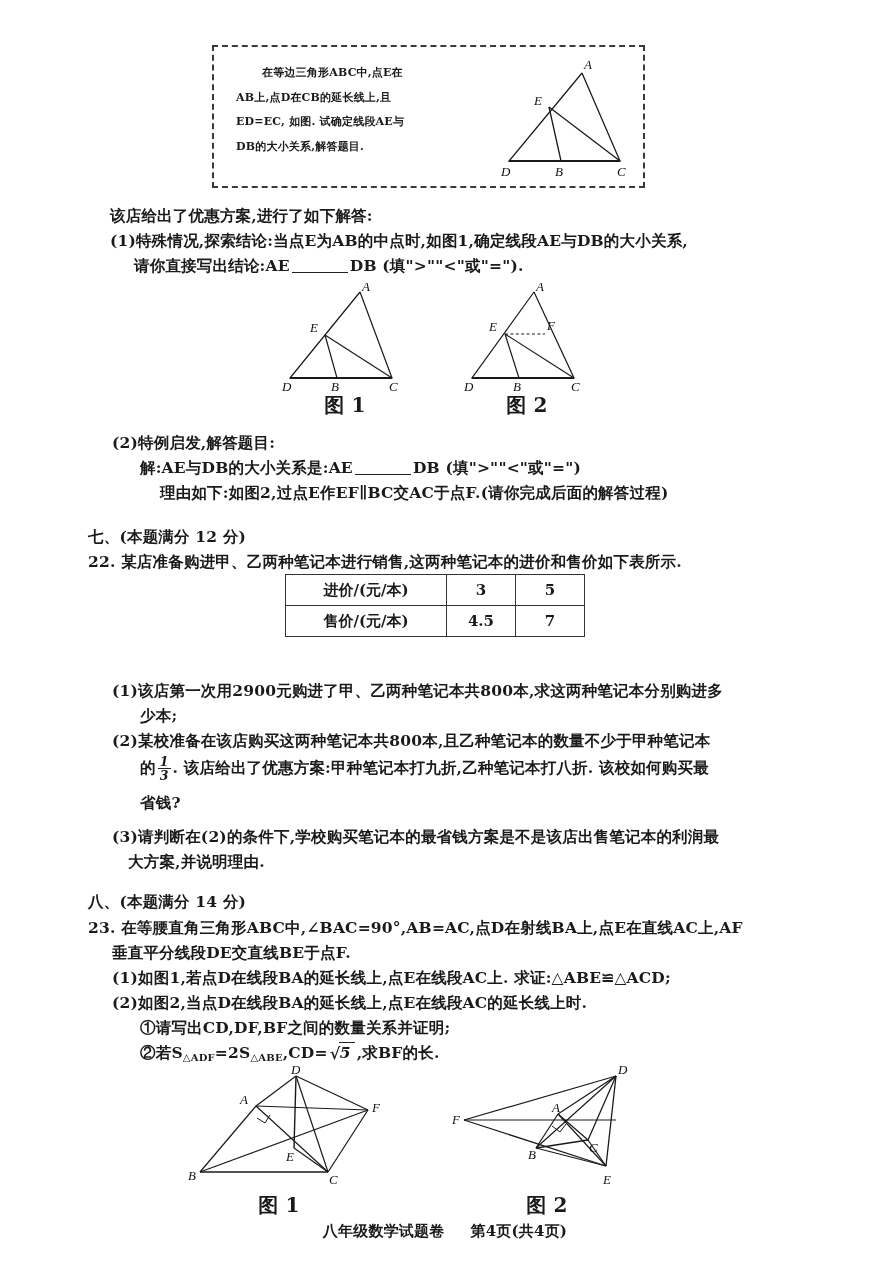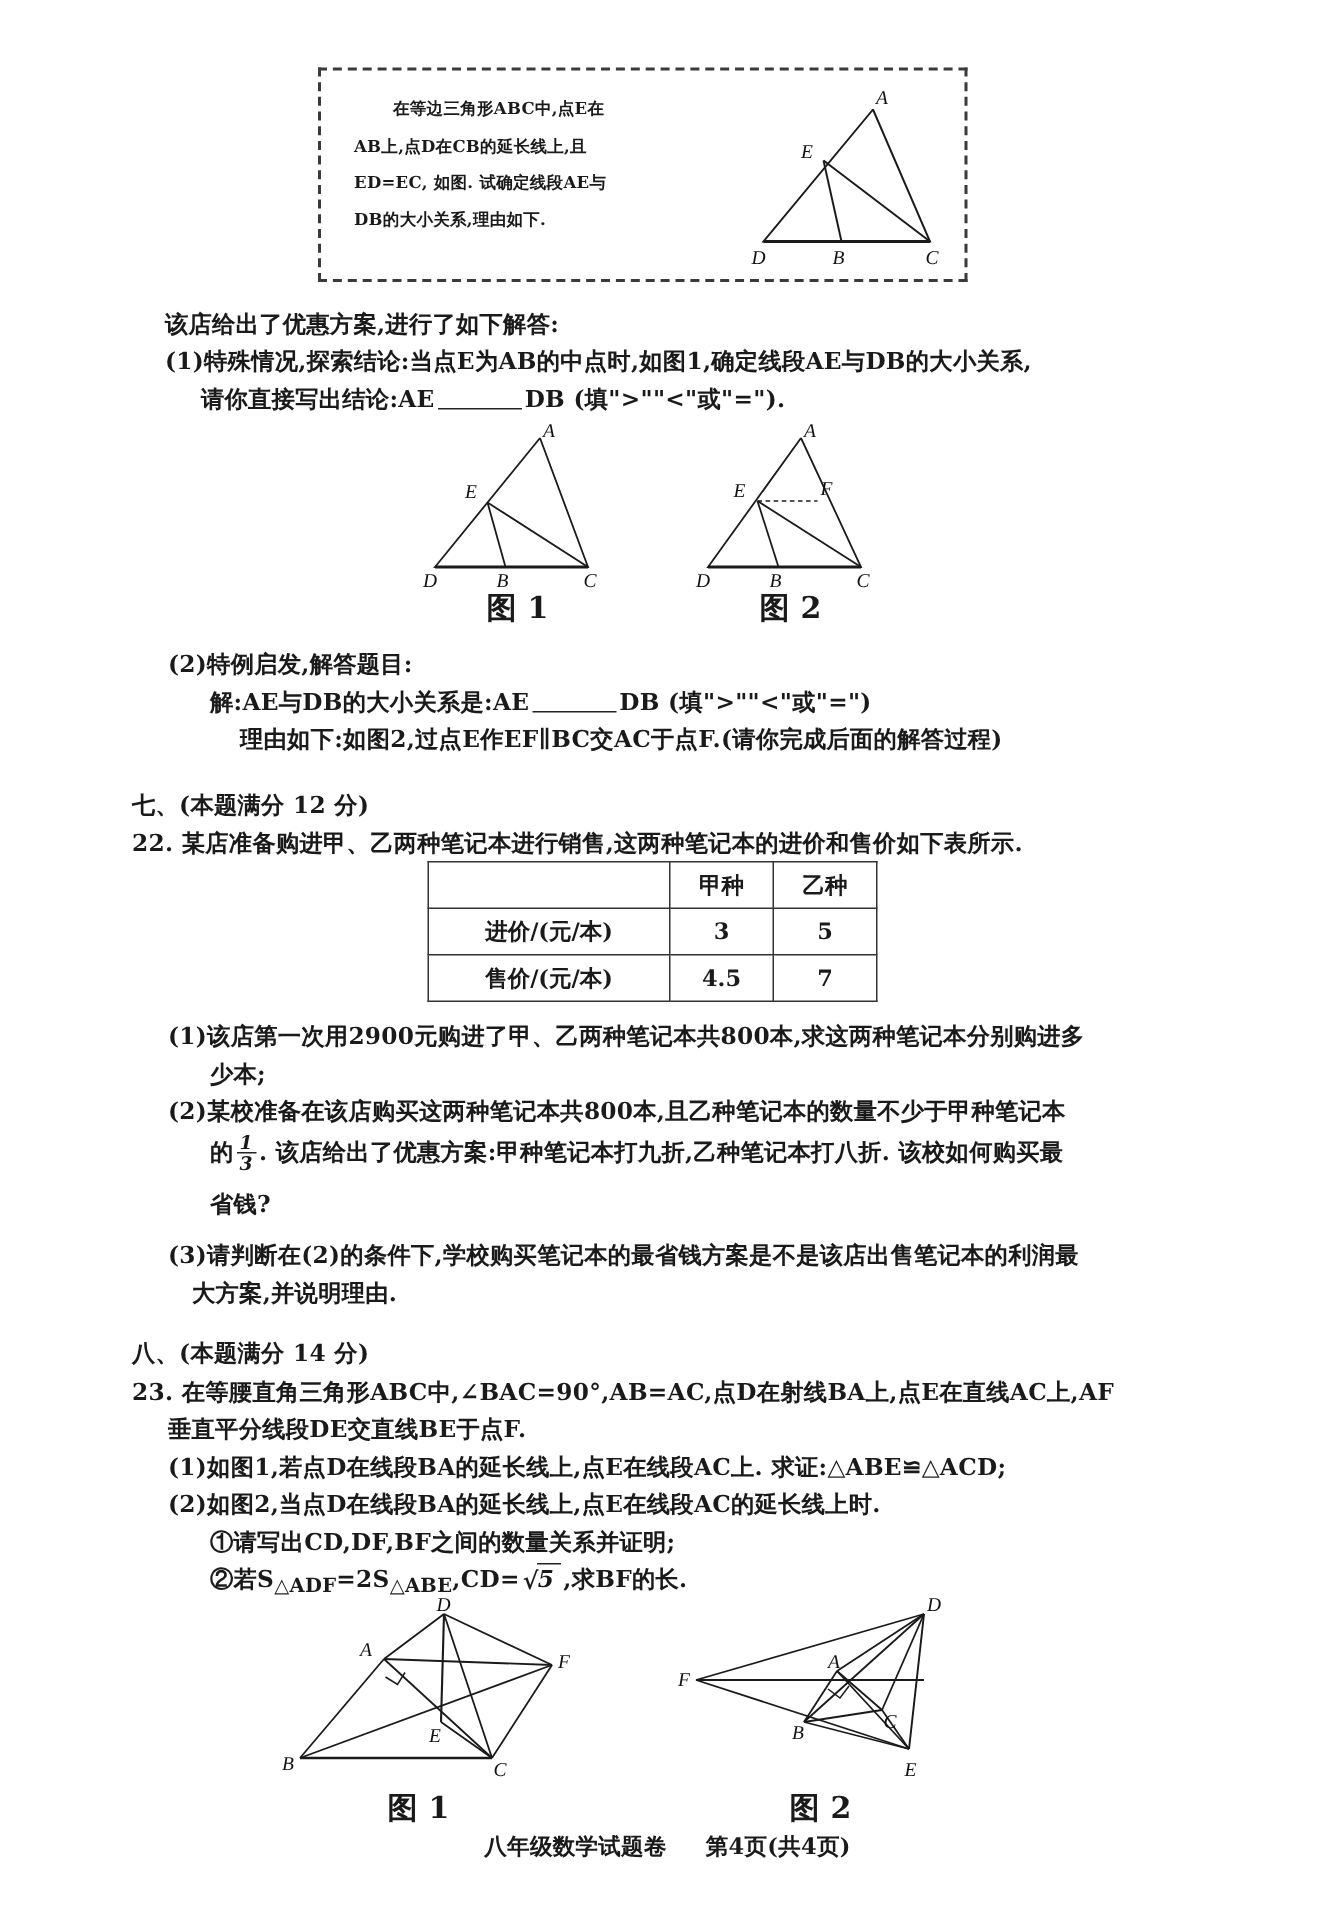--- a/index.html
+++ b/index.html
@@ -126,21 +126,21 @@
     left: 0; top: 1px;
     font-size: 16px;
   }
   .sqrt .body {
     border-top: 1.3px solid #222;
     padding: 0 4px 0 1px;
     font-style: italic;
   }
 
   .sub {
-    font-size: 13px;
+    font-size: 10px;
     vertical-align: -3px;
     font-style: normal;
   }
 
   
   #footer {
     position: absolute;
     left: 0;
     top: 1222px;
     width: 890px;
@@ -161,21 +161,21 @@
 </head>
 <body>
 
 <div class="page">
 
   <div id="quote-box">
     <div id="quote-text" class="cn">
       <div class="ln">在等边三角形ABC中,点E在</div>
       <div class="ln">AB上,点D在CB的延长线上,且</div>
       <div class="ln">ED=EC, 如图. 试确定线段AE与</div>
-      <div class="ln">DB的大小关系,理由如下.</div>
+      <div class="ln">DB的大小关系,解答题目.</div>
     </div>
     <div id="quote-fig">
       <svg width="150" height="128" viewBox="0 0 150 128">
 
         <polyline points="95,18 22,106 133,106 95,18" fill="none" stroke-width="1.3"></polyline>
         <line x1="62" y1="52" x2="133" y2="106" stroke-width="1.3"></line>
         <line x1="62" y1="52" x2="74" y2="106" stroke-width="1.3"></line>
         <line x1="22" y1="106" x2="133" y2="106" stroke-width="2.1"></line>
         <text x="97" y="14">A</text>
         <text x="47" y="50">E</text>
@@ -233,25 +233,20 @@
   </div>
 
   <div class="para cn" style="left:160px; top:480px;">理由如下:如图2,过点E作EF∥BC交AC于点F.(请你完成后面的解答过程)</div>
 
   <div class="para cn" style="left:88px; top:524px; font-weight:700;">七、(本题满分 12 分)</div>
 
   <div class="para cn" style="left:88px; top:549px;">22. 某店准备购进甲、乙两种笔记本进行销售,这两种笔记本的进价和售价如下表所示.</div>
 
   <table id="price-table">
     <tbody>
-        <tr>
-      <td class="c0"></td>
-      <td class="c1">甲种</td>
-      <td class="c2">乙种</td>
-    </tr>
     <tr>
       <td class="c0">进价/(元/本)</td>
       <td class="c1">3</td>
       <td class="c2">5</td>
     </tr>
     <tr>
       <td class="c0">售价/(元/本)</td>
       <td class="c1">4.5</td>
       <td class="c2">7</td>
     </tr>

